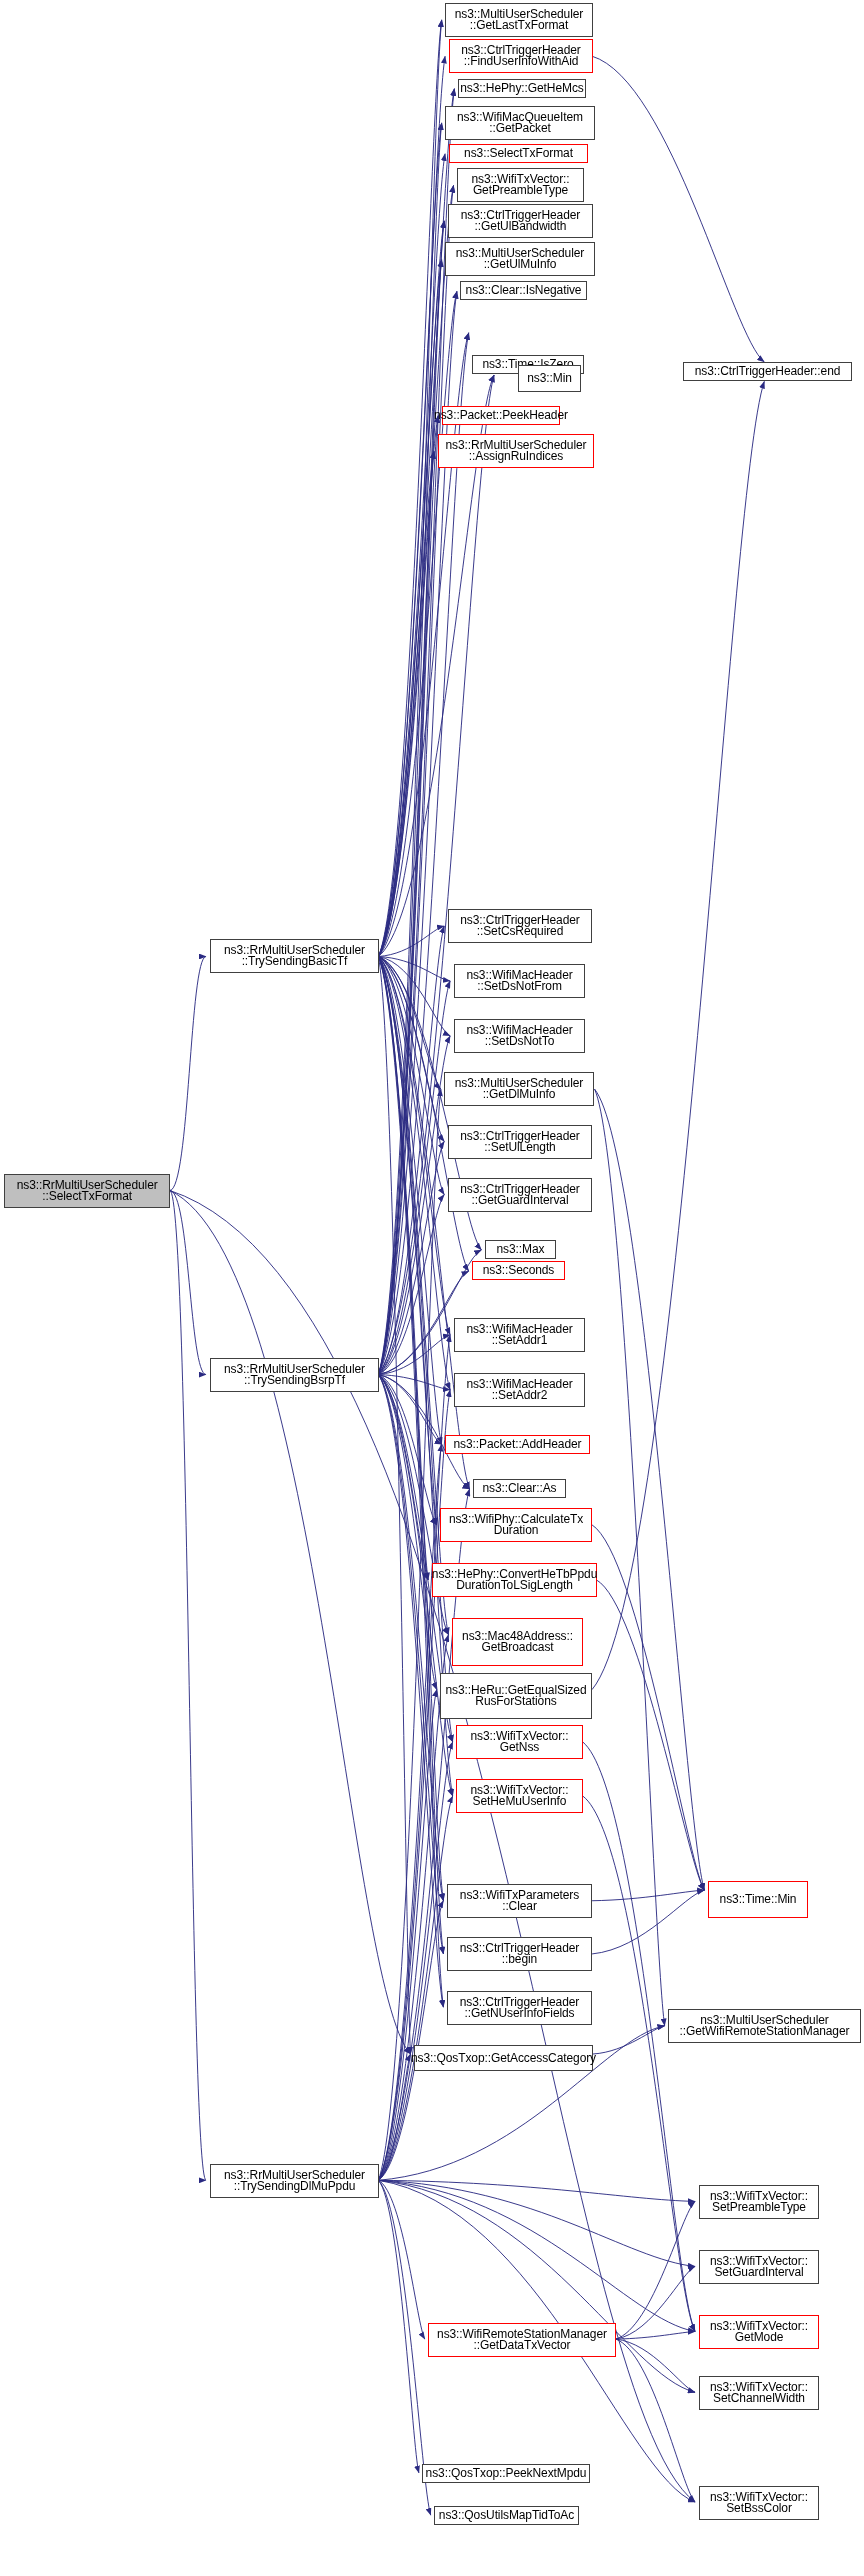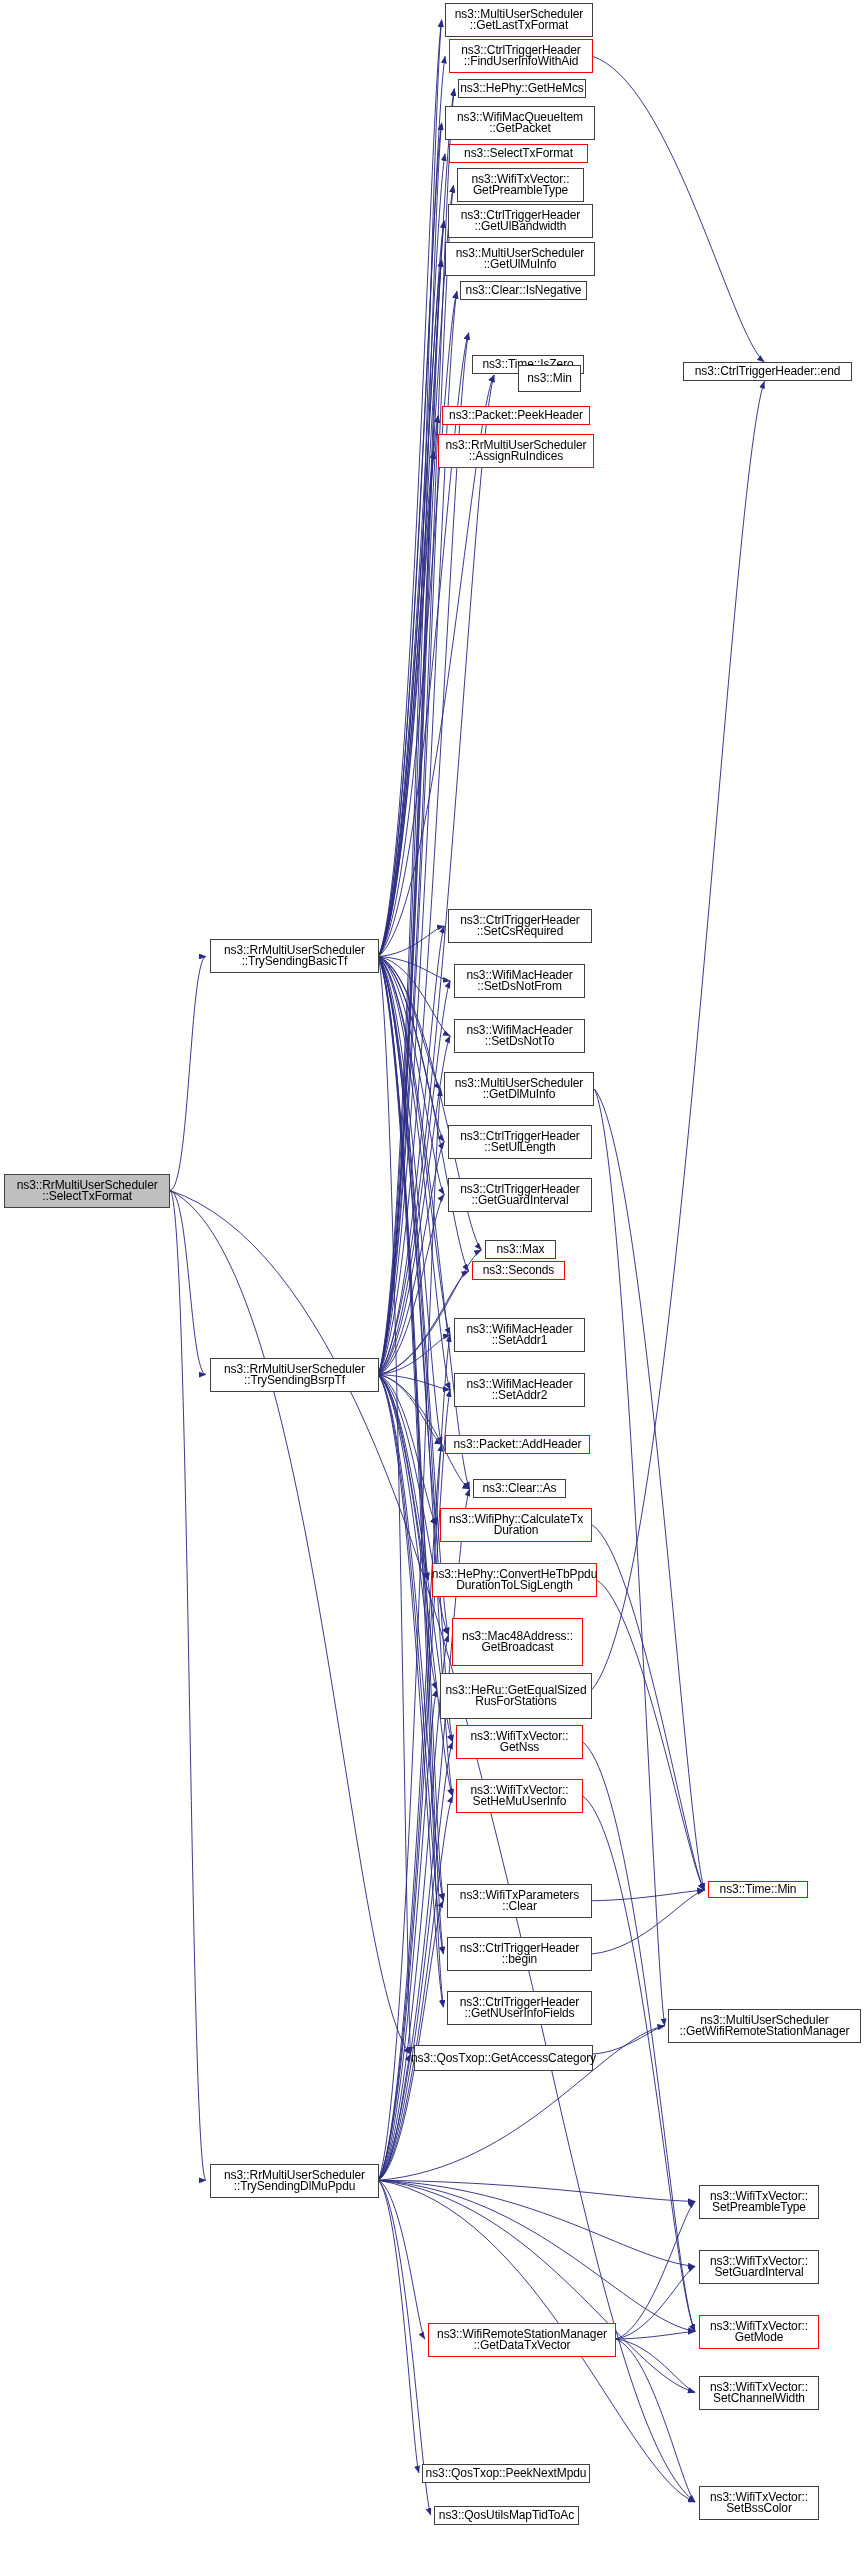--- a/index.html
+++ b/index.html
@@ -153,21 +153,21 @@
     <div class="node red" style="left: 449px; top: 144px; width: 139px; height: 19.4px;">ns3::SelectTxFormat</div>
     <div class="node" style="left: 457px; top: 168px; width: 127px; height: 34px;">ns3::WifiTxVector::
 GetPreambleType</div>
     <div class="node" style="left: 448px; top: 204px; width: 145px; height: 34px;">ns3::CtrlTriggerHeader
 ::GetUlBandwidth</div>
     <div class="node" style="left: 445px; top: 242px; width: 150px; height: 34px;">ns3::MultiUserScheduler
 ::GetUlMuInfo</div>
     <div class="node" style="left: 460px; top: 281px; width: 127px; height: 19.4px;">ns3::Clear::IsNegative</div>
     <div class="node" style="left: 472px; top: 323px; width: 112px; height: 19.4px; margin-top: 32px;">ns3::Time::IsZero</div>
     <div class="node" style="left: 498px; top: 365px; width: 63px; height: 27px; margin-left: 20px;">ns3::Min</div>
-    <div class="node red" style="left: 442px; top: 406px; width: 148px; height: 19.4px;">ns3::Packet::PeekHeader</div>
+    <div class="node red" style="left: 442px; top: 406px; width: 118px; height: 19.4px;">ns3::Packet::PeekHeader</div>
     <div class="node red" style="left: 438px; top: 434px; width: 156px; height: 34px;">ns3::RrMultiUserScheduler
 ::AssignRuIndices</div>
     <div class="node" style="left: 683px; top: 362px; width: 169px; height: 19.4px;">ns3::CtrlTriggerHeader::end</div>
     <div class="node" style="left: 210px; top: 939px; width: 169px; height: 34px;">ns3::RrMultiUserScheduler
 ::TrySendingBasicTf</div>
     <div class="node" style="left: 210px; top: 1358px; width: 169px; height: 34px;">ns3::RrMultiUserScheduler
 ::TrySendingBsrpTf</div>
     <div class="node" style="left: 210px; top: 2164px; width: 169px; height: 34px;">ns3::RrMultiUserScheduler
 ::TrySendingDlMuPpdu</div>
     <div class="node root" style="left: 4.2px; top: 1174px; width: 166px; height: 34px;">ns3::RrMultiUserScheduler
@@ -208,21 +208,21 @@
 ::Clear</div>
     <div class="node" style="left: 447px; top: 1937px; width: 145px; height: 34px;">ns3::CtrlTriggerHeader
 ::begin</div>
     <div class="node" style="left: 447px; top: 1991px; width: 145px; height: 34px;">ns3::CtrlTriggerHeader
 ::GetNUserInfoFields</div>
     <div class="node" style="left: 414px; top: 2045px; width: 179px; height: 26px;">ns3::QosTxop::GetAccessCategory</div>
     <div class="node red" style="left: 428px; top: 2323px; width: 188px; height: 34px;">ns3::WifiRemoteStationManager
 ::GetDataTxVector</div>
     <div class="node" style="left: 422px; top: 2464px; width: 168px; height: 19.4px;">ns3::QosTxop::PeekNextMpdu</div>
     <div class="node" style="left: 434px; top: 2506px; width: 145px; height: 19.4px;">ns3::QosUtilsMapTidToAc</div>
-    <div class="node red" style="left: 708px; top: 1881px; width: 100px; height: 17px;">ns3::Time::Min</div>
+    <div class="node red" style="left: 708px; top: 1881px; width: 100px; height: 37px;">ns3::Time::Min</div>
     <div class="node" style="left: 668px; top: 2009px; width: 193px; height: 34px;">ns3::MultiUserScheduler
 ::GetWifiRemoteStationManager</div>
     <div class="node" style="left: 699px; top: 2185px; width: 120px; height: 34px;">ns3::WifiTxVector::
 SetPreambleType</div>
     <div class="node" style="left: 699px; top: 2250px; width: 120px; height: 34px;">ns3::WifiTxVector::
 SetGuardInterval</div>
     <div class="node red" style="left: 699px; top: 2315px; width: 120px; height: 34px;">ns3::WifiTxVector::
 GetMode</div>
     <div class="node" style="left: 699px; top: 2376px; width: 120px; height: 34px;">ns3::WifiTxVector::
 SetChannelWidth</div>

